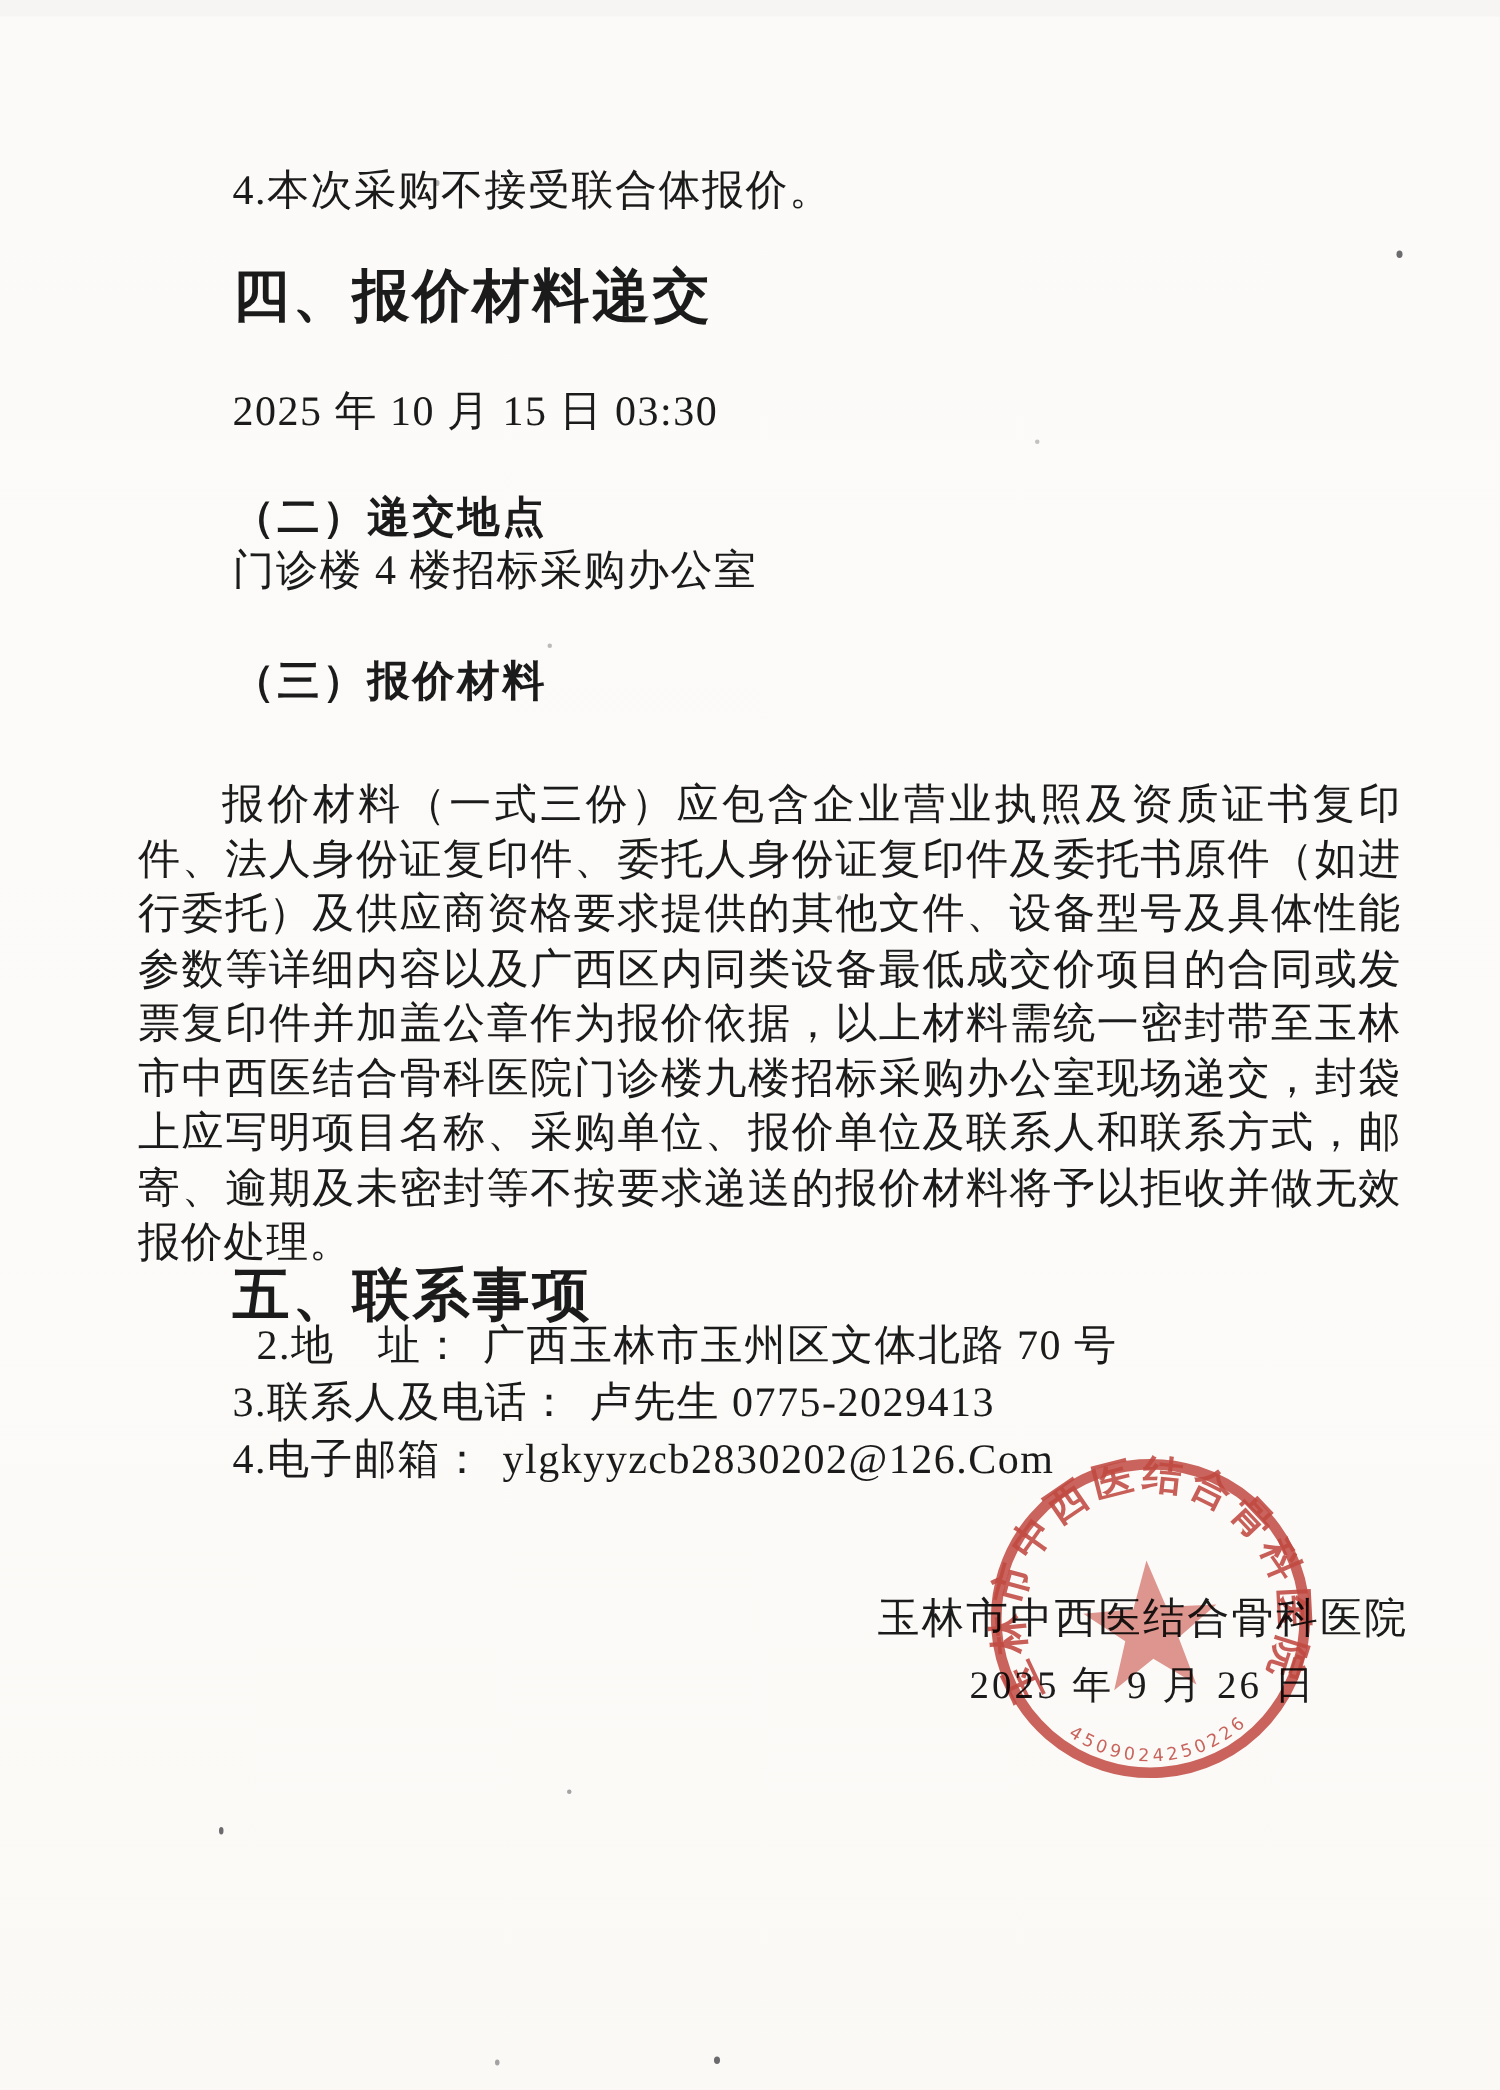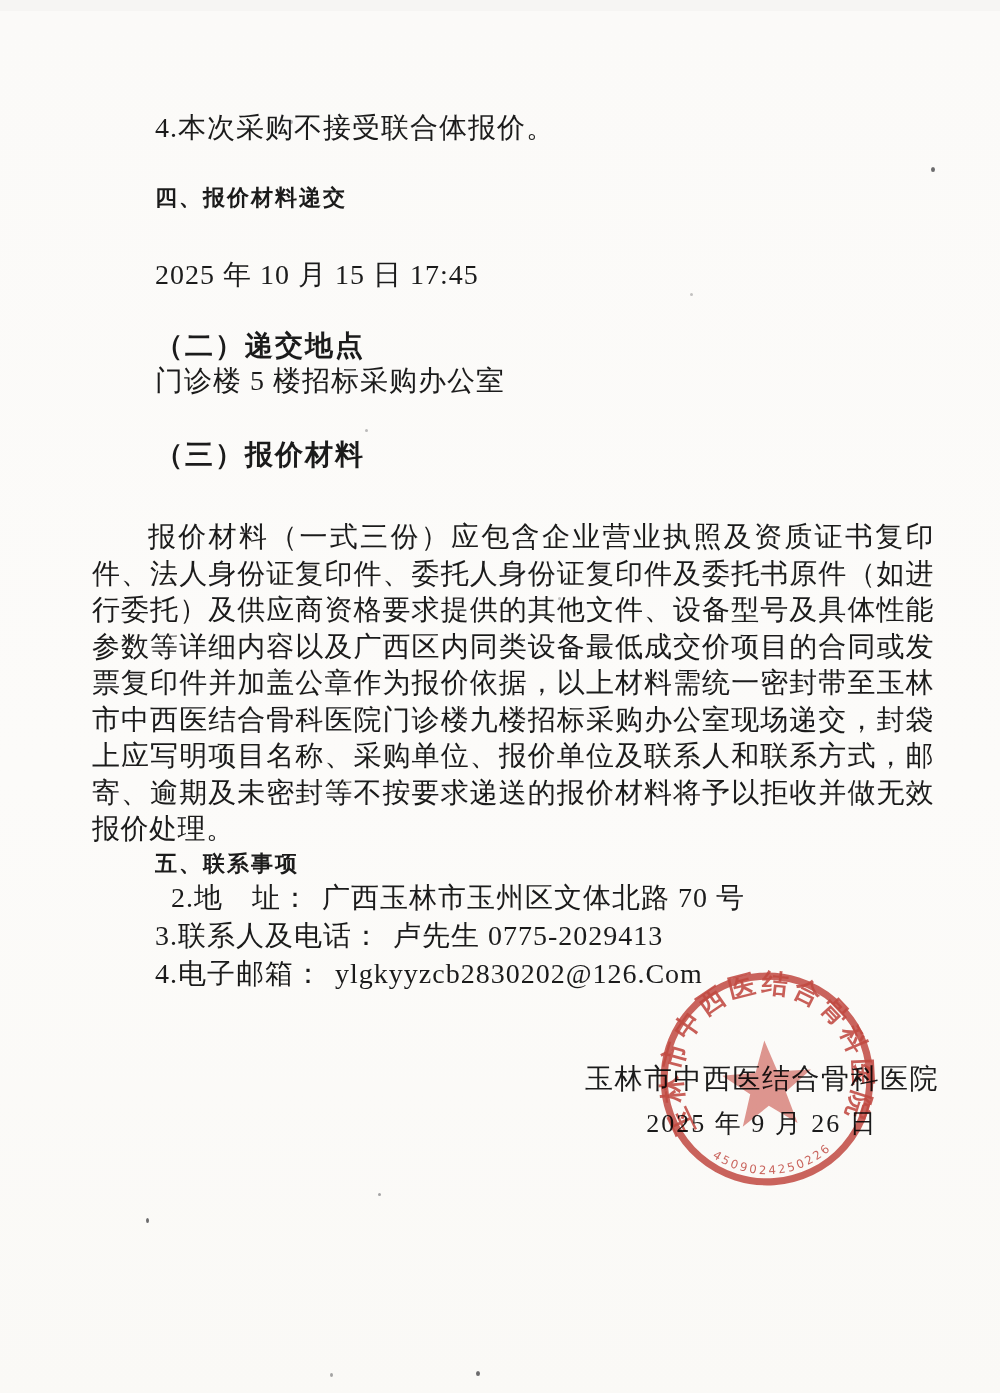--- a/index.html
+++ b/index.html
@@ -15,21 +15,21 @@
     background:linear-gradient(180deg,#fbfaf8 0%,#fcfbf9 55%,#faf9f6 100%);
     color:#1b1b1b;
   }
   .tline{
     position:absolute;left:155px;
     font-size:28px;line-height:34px;color:#1b1b1b;
     white-space:nowrap;letter-spacing:1px;
   }
   .h-main{
     font-family:Liberation Serif, serif;
-    font-weight:bold;font-size:22px;letter-spacing:2px;
+    font-weight:bold;font-size:38px;letter-spacing:2px;
   }
   .h-sub{
     font-weight:bold;font-size:28px;letter-spacing:2px;
   }
   .para{
     position:absolute;left:92px;top:464px;width:842px;
     font-size:28px;line-height:36.5px;
     text-align:justify;text-justify:inter-ideograph;
     word-break:break-all;
     text-indent:2em;color:#1b1b1b;letter-spacing:0.5px;margin-top:44px;
@@ -56,24 +56,24 @@
   }
 </style>
 </head>
 <body>
 
 <div class="page">
 
   <div class="tline" style="top:100px;">4.本次采购不接受联合体报价。</div>
 
   <div class="tline h-main" style="top:170px;">四、报价材料递交</div>
-  <div class="tline" style="top:247px;">2025 年 10 月 15 日 17:45</div>
+  <div class="tline" style="top:247px;">2025 年 10 月 15 日 03:30</div>
 
   <div class="tline h-sub" style="top:318px;">（二）递交地点</div>
-  <div class="tline" style="top:353px;">门诊楼 5 楼招标采购办公室</div>
+  <div class="tline" style="top:353px;">门诊楼 4 楼招标采购办公室</div>
 
   <div class="tline h-sub" style="top:427px;">（三）报价材料</div>
 
   <div class="para">报价材料（一式三份）应包含企业营业执照及资质证书复印件、法人身份证复印件、委托人身份证复印件及委托书原件（如进行委托）及供应商资格要求提供的其他文件、设备型号及具体性能参数等详细内容以及广西区内同类设备最低成交价项目的合同或发票复印件并加盖公章作为报价依据，以上材料需统一密封带至玉林市中西医结合骨科医院门诊楼九楼招标采购办公室现场递交，封袋上应写明项目名称、采购单位、报价单位及联系人和联系方式，邮寄、逾期及未密封等不按要求递送的报价材料将予以拒收并做无效报价处理。</div>
 
   <div class="tline h-main" style="top:793px;margin-top:43px;">五、联系事项</div>
 
   <div class="tline contact-row" style="top:870px;margin-left:16px;">
     <span class="lab">2.地　址：</span><span class="val">广西玉林市玉州区文体北路 70 号</span>
   </div>

